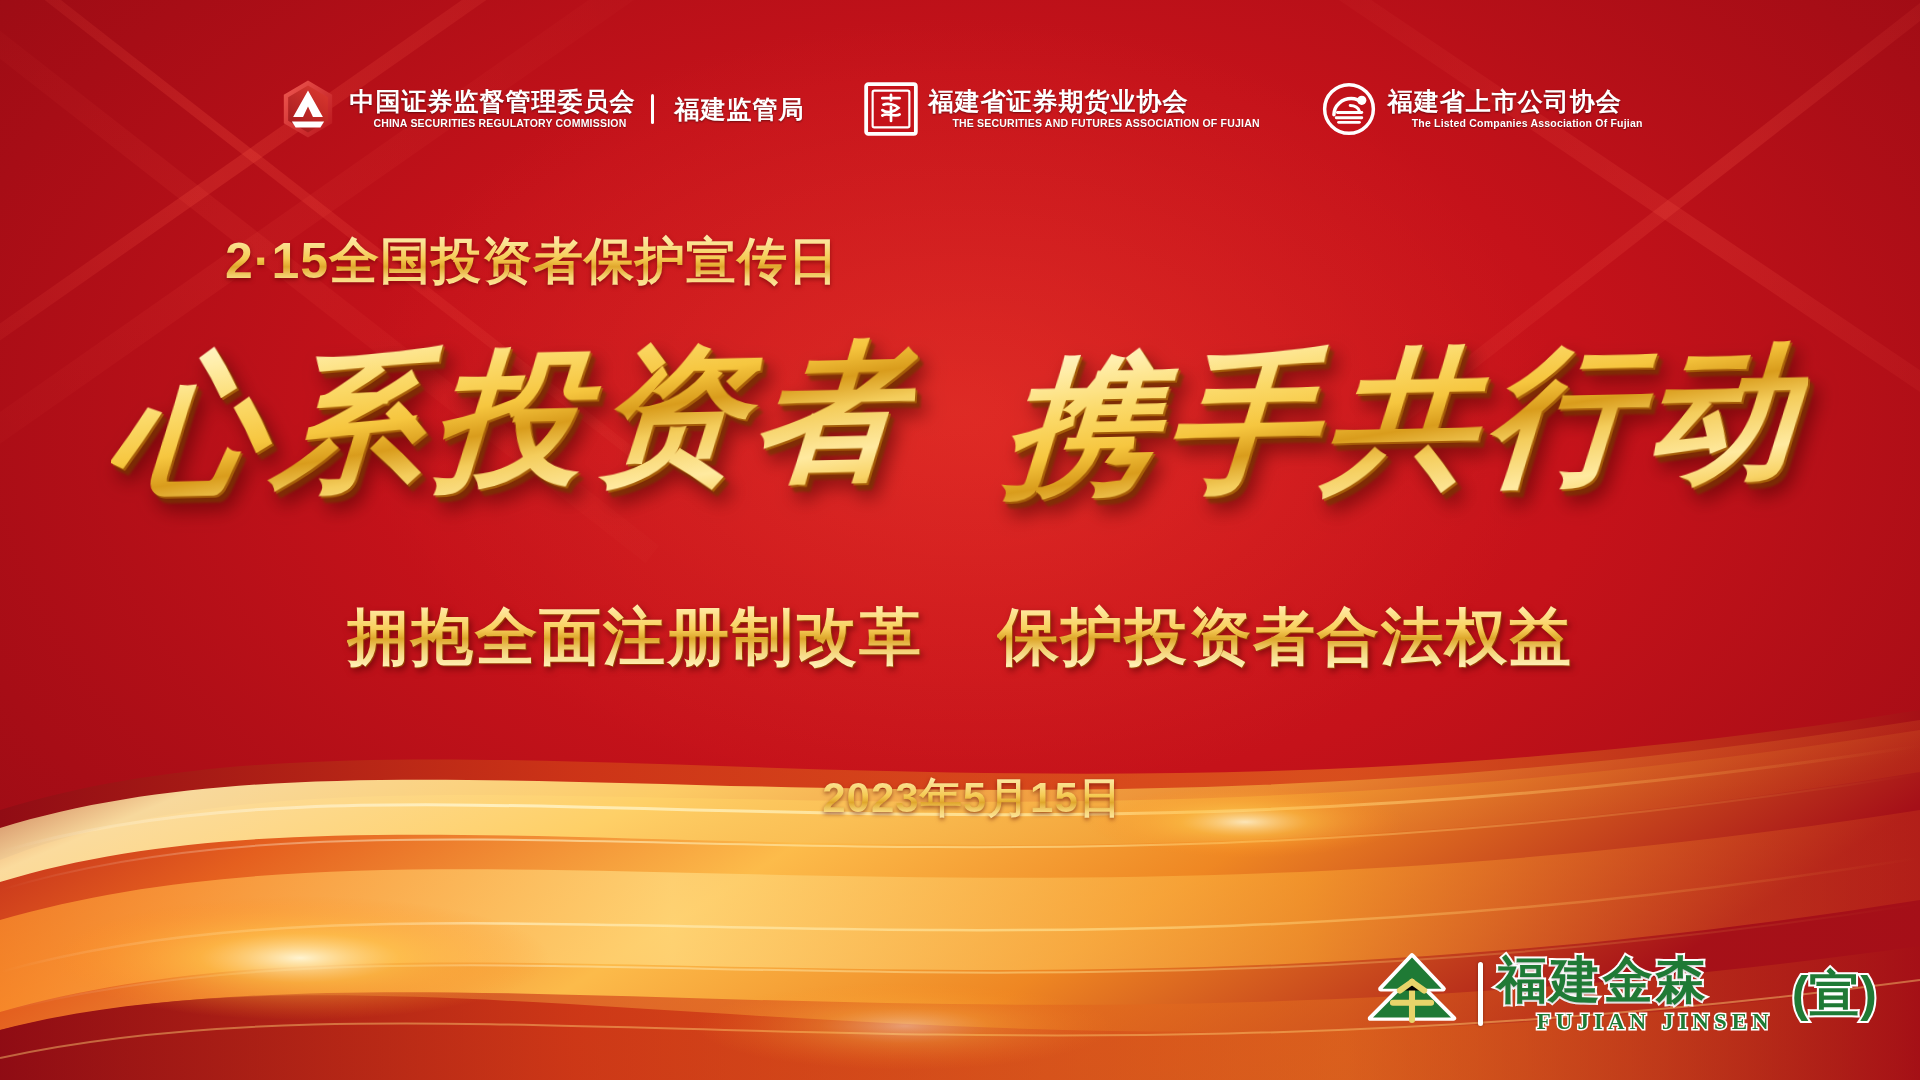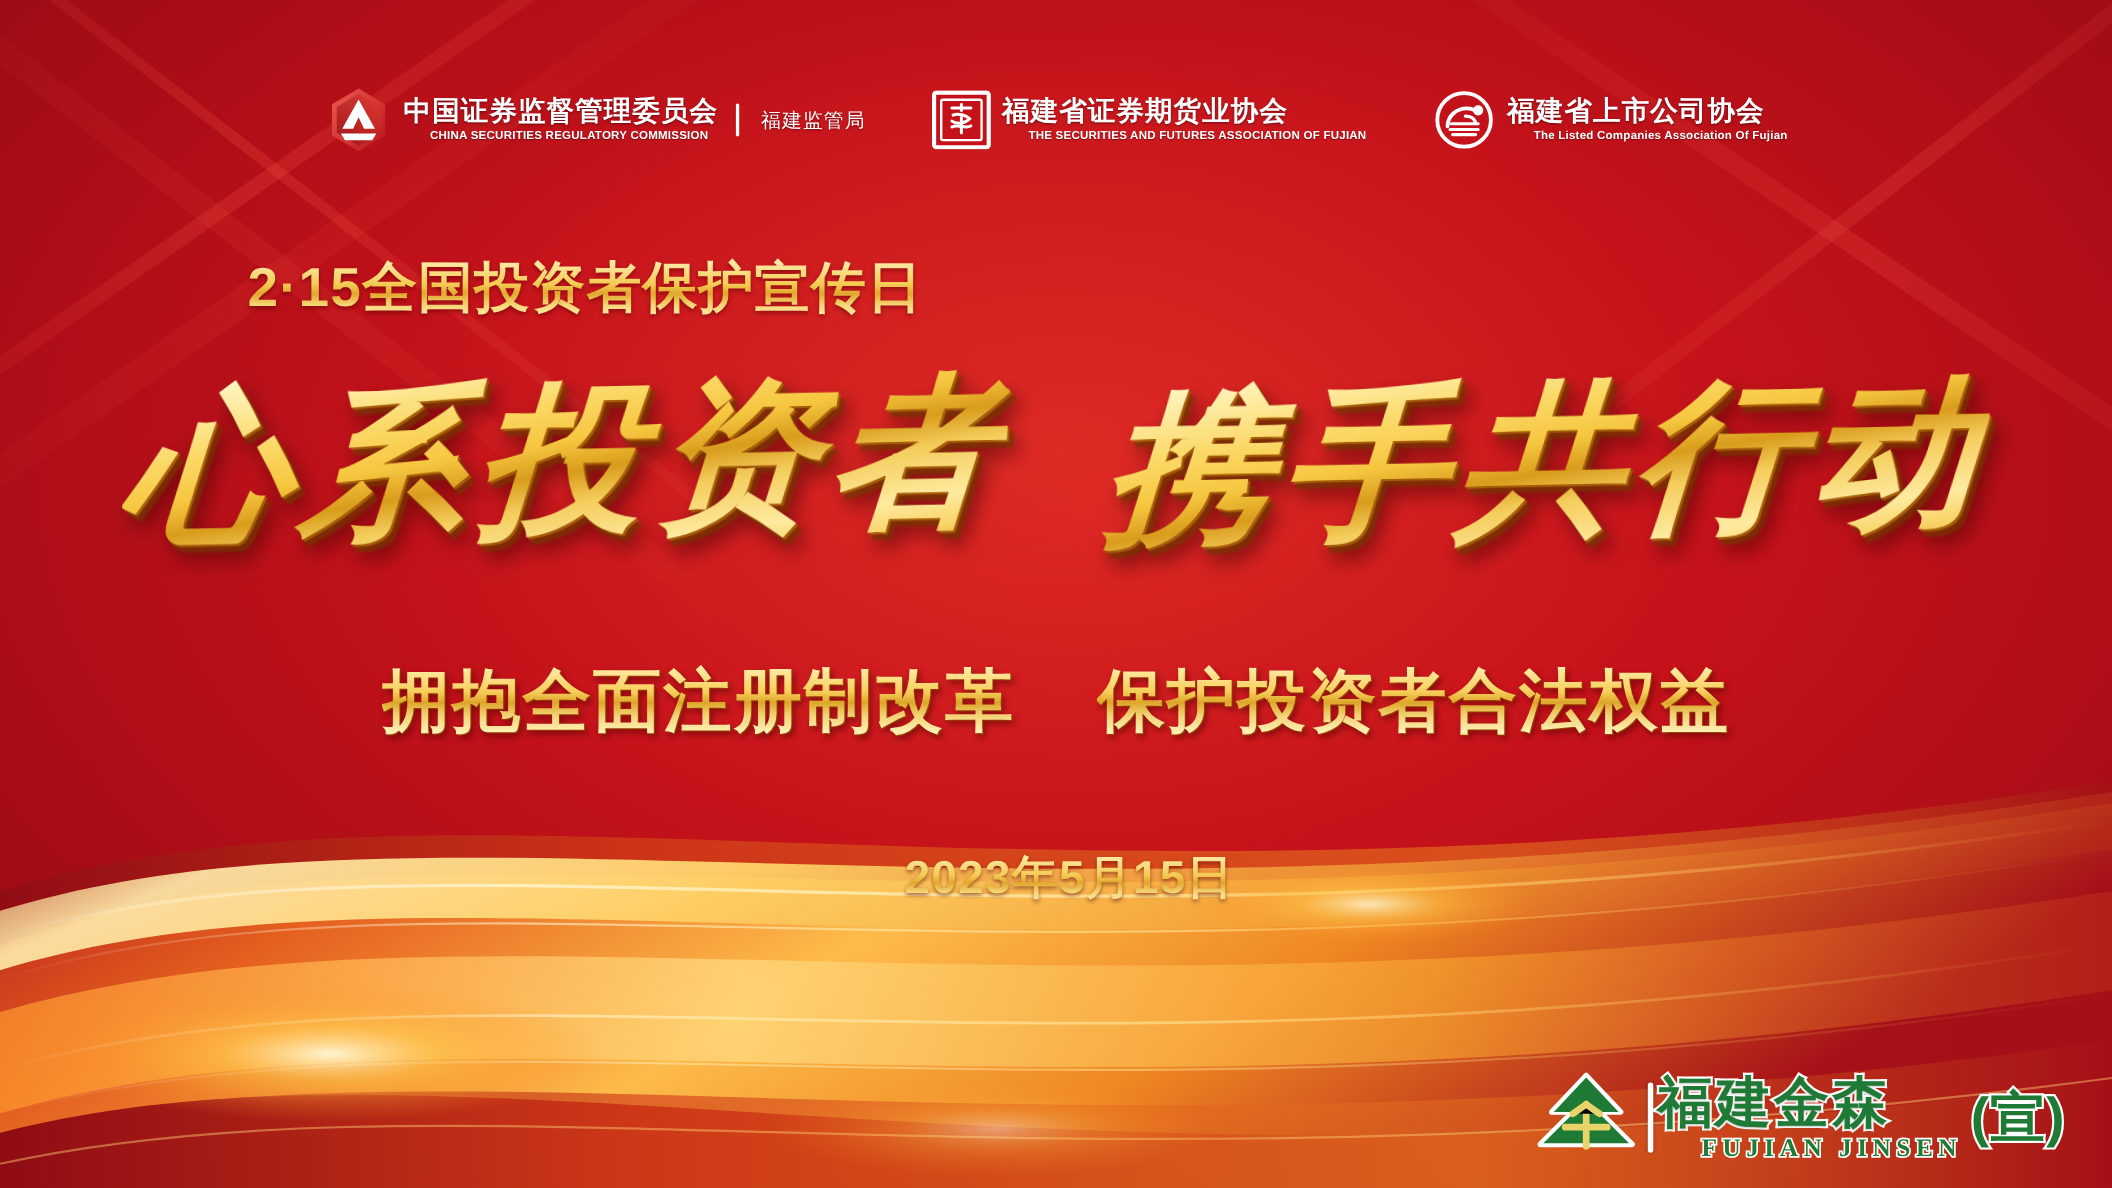--- a/index.html
+++ b/index.html
@@ -69,21 +69,21 @@
     font-size:10.5px; font-weight:bold; color:#fff; letter-spacing:.2px;
     margin-top:4px; white-space:nowrap;
     text-shadow:0 1px 1px rgba(0,0,0,.4);
     padding-left:24px;
   }
   .logo-sep {
     width:3px; height:30px; background:#fff; border-radius:2px;
     margin:0 10px 0 6px;
   }
   .logo-sub {
-    font-size:18px; font-weight:normal; color:#fff; letter-spacing:1px;
+    font-size:25px; font-weight:bold; color:#fff; letter-spacing:1px;
     white-space:nowrap; text-shadow:0 1px 2px rgba(0,0,0,.45);
   }
   
   .gold-flat {
     background-image:linear-gradient(180deg,
       #fdf3c0 0%,
       #fbe394 22%,
       #f5ca52 46%,
       #e0a72c 58%,
       #f7d678 74%,
@@ -164,22 +164,22 @@
 
   .date {
     position:absolute; left:12px; top:770px; width:1920px;
     text-align:center;
     font-size:42px; font-weight:bold; letter-spacing:1px;
     white-space:nowrap;
   }
 
   
   .sponsor {
-    position:absolute; right:42px; bottom:20px;
-    display:flex; align-items:center; gap:4px;
+    position:absolute; right:42px; bottom:42px;
+    display:flex; align-items:center; gap:14px;
   }
   .sponsor-sep {
     width:5px; height:64px; background:#fff; border-radius:3px;
     box-shadow:0 0 3px rgba(0,0,0,.35);
   }
   .sponsor-text { display:flex; flex-direction:column; line-height:1; }
   .sponsor-cn {
     font-size:50px; font-weight:bold; color:#1f7a35;
     letter-spacing:3px; white-space:nowrap;
     -webkit-text-stroke:4px #ffffff;

